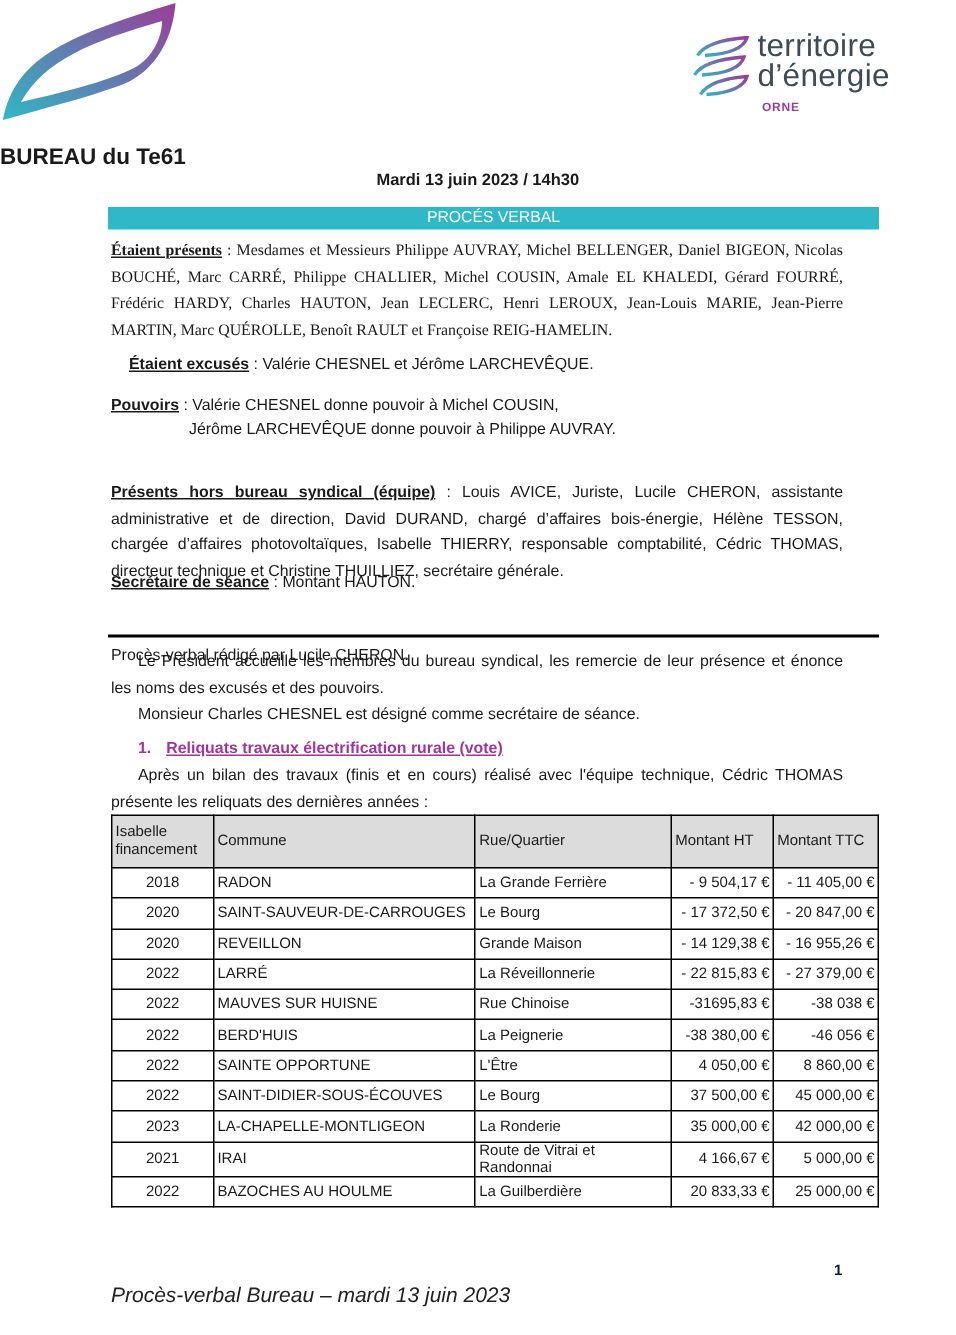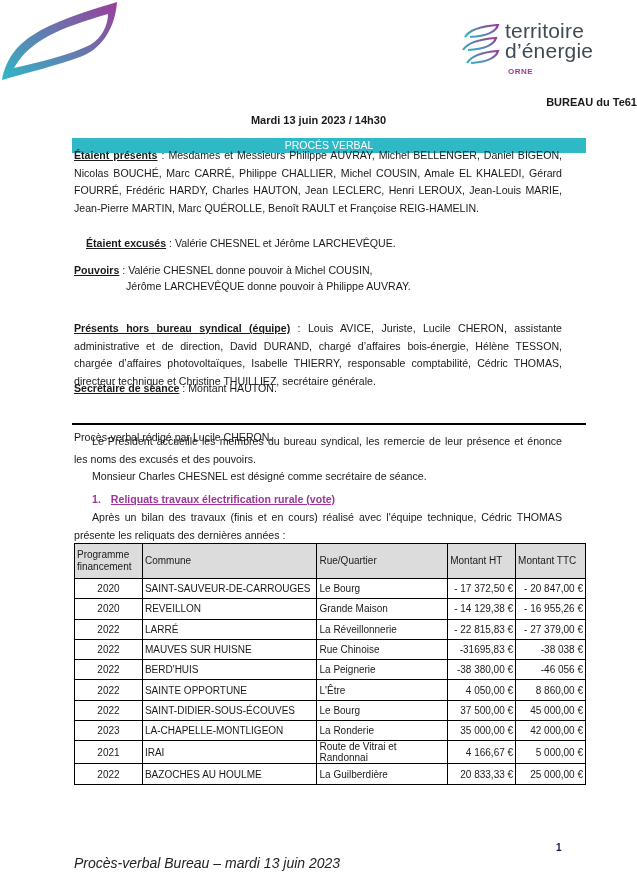--- a/index.html
+++ b/index.html
@@ -6,21 +6,21 @@
   body { width: 637px; height: 890px; position: relative; overflow: hidden;
          font-family: "Liberation Sans", sans-serif; color: #1a1a1a; }
   .deco-leaf { position: absolute; left: 0; top: 0; }
   .logo { position: absolute; left: 462px; top: 18px; width: 150px; height: 60px; }
   .logo-mark { position: absolute; left: 0; top: 6px; }
   .logo-text1, .logo-text2 { position: absolute; left: 43px; font-size: 21px; color: #3f4a55; letter-spacing: 0.2px; line-height: 21px; }
   .logo-text1 { top: 2px; }
   .logo-text2 { top: 22px; }
   .logo-orne { position: absolute; left: 46px; top: 49px; font-size: 8px; color: #9a3d99; font-weight: bold; letter-spacing: 0.5px; }
 
-  .title1 { position: absolute; left: 0; width: 637px; top: 96px; text-align: right; font-size: 11px; font-weight: bold; }
+  .title1 { position: absolute; left: 0; width: 637px; top: 96px; text-align: left; font-size: 15px; font-weight: bold; }
   .title2 { position: absolute; left: 0; width: 637px; top: 114px; text-align: center; font-size: 11px; font-weight: bold; }
   .banner { position: absolute; left: 72px; top: 138px; width: 514px; height: 15px; background: #2fb8c6;
             color: #ffffff; font-size: 10.5px; text-align: center; line-height: 15px; }
 
   .para { position: absolute; left: 74px; width: 488px; font-size: 10.6px; line-height: 17.5px; text-align: justify; }
   .para .lbl { font-weight: bold; text-decoration: underline; }
   .indent { padding-left: 52px; }
   .rule { position: absolute; left: 72px; top: 423px; width: 514px; height: 2px; background: #000; }
   .first-indent { text-indent: 18px; }
   .section-title { position: absolute; left: 92px; top: 493px; font-size: 10.6px; color: #a0359c; }
@@ -62,21 +62,21 @@
   </svg>
   <div class="logo-text1">territoire</div>
   <div class="logo-text2">d’énergie</div>
   <div class="logo-orne">ORNE</div>
 </div>
 
 <div class="title1">BUREAU du Te61</div>
 <div class="title2">Mardi 13 juin 2023 / 14h30</div>
 <div class="banner">PROCÉS VERBAL</div>
 
-<div class="para" style="top:147px;">
+<div class="para" style="top:159px;font-family:Liberation Serif, serif;">
   <span class="lbl">Étaient présents</span><span> : Mesdames et Messieurs Philippe AUVRAY, Michel BELLENGER, Daniel BIGEON, Nicolas BOUCHÉ, Marc CARRÉ, Philippe CHALLIER, Michel COUSIN, Amale EL KHALEDI, Gérard FOURRÉ, Frédéric HARDY, Charles HAUTON, Jean LECLERC, Henri LEROUX, Jean-Louis MARIE, Jean-Pierre MARTIN, Marc QUÉROLLE, Benoît RAULT et Françoise REIG-HAMELIN.</span>
 </div>
 
 <div class="para" style="top:235px;margin-left:12px;">
   <span class="lbl">Étaient excusés</span><span> : Valérie CHESNEL et Jérôme LARCHEVÊQUE.</span>
 </div>
 
 <div class="para" style="top:262px; line-height:16px;">
   <div><span class="lbl">Pouvoirs</span><span> : Valérie CHESNEL donne pouvoir à Michel COUSIN,</span></div>
   <div class="indent">Jérôme LARCHEVÊQUE donne pouvoir à Philippe AUVRAY.</div>
@@ -106,29 +106,36 @@
 <table class="reliq">
   <colgroup>
     <col style="width:68px">
       <col style="width:175px">
       <col style="width:131px">
       <col style="width:68px">
       <col style="width:70px">
   </colgroup>
   <thead>
     <tr>
-      <th>Programme financement</th>
+      <th>Isabelle financement</th>
       <th>Commune</th>
       <th>Rue/Quartier</th>
       <th>Montant HT</th>
       <th>Montant TTC</th>
     </tr>
   </thead>
   <tbody id="table-body">
       <tr>
+        <td class="year">2018</td>
+        <td>RADON</td>
+        <td>La Grande Ferrière</td>
+        <td class="amt">- 9 504,17 €</td>
+        <td class="amt">- 11 405,00 €</td>
+      </tr>
+      <tr>
         <td class="year">2020</td>
         <td>SAINT-SAUVEUR-DE-CARROUGES</td>
         <td>Le Bourg</td>
         <td class="amt">- 17 372,50 €</td>
         <td class="amt">- 20 847,00 €</td>
       </tr>
       <tr>
         <td class="year">2020</td>
         <td>REVEILLON</td>
         <td>Grande Maison</td>

